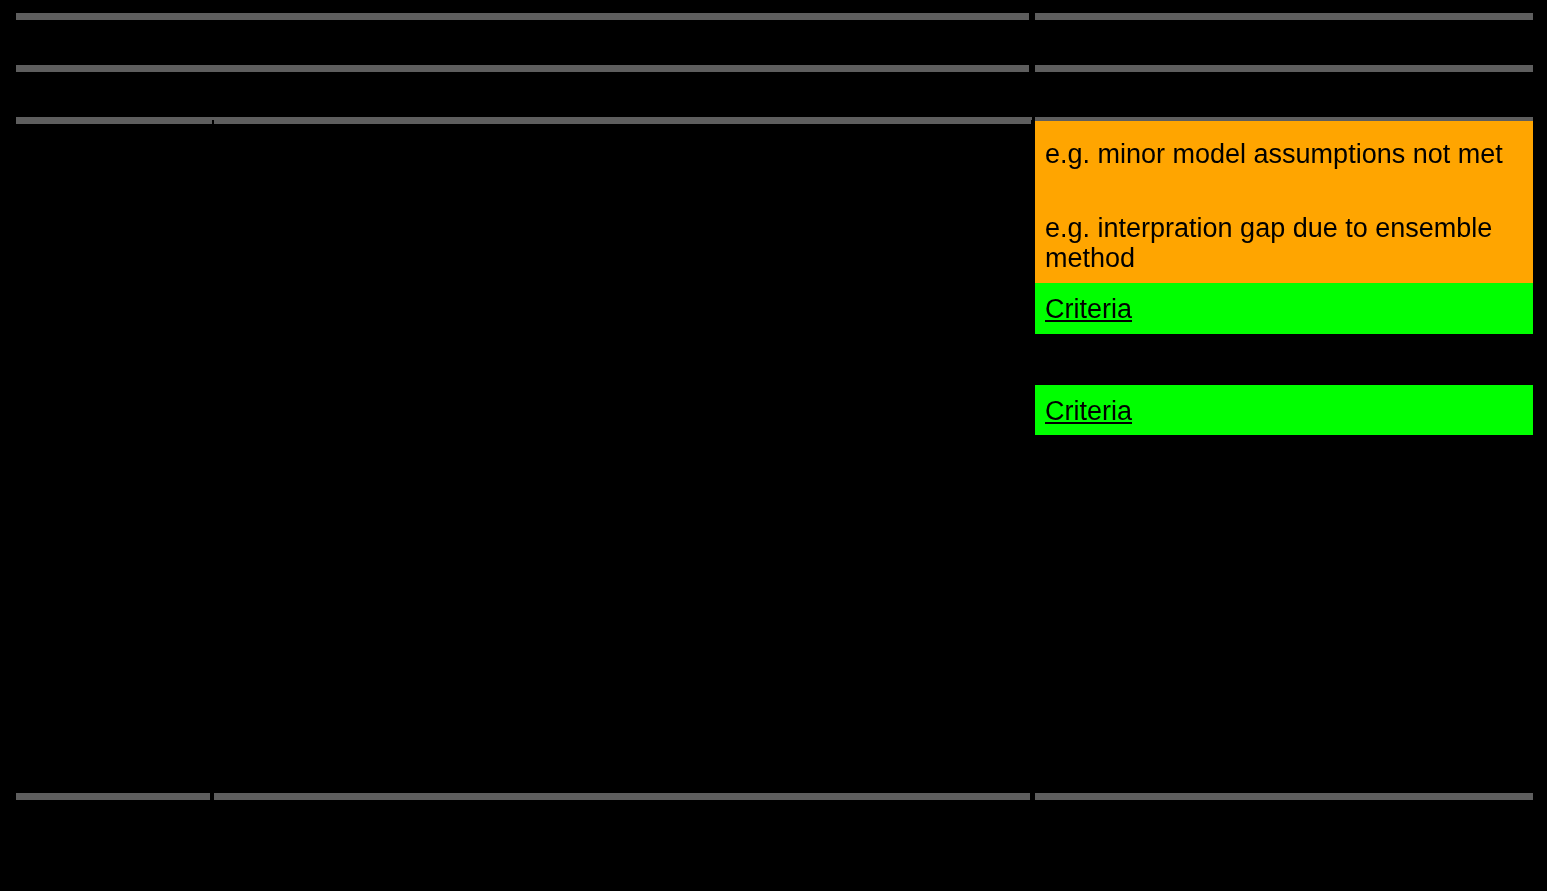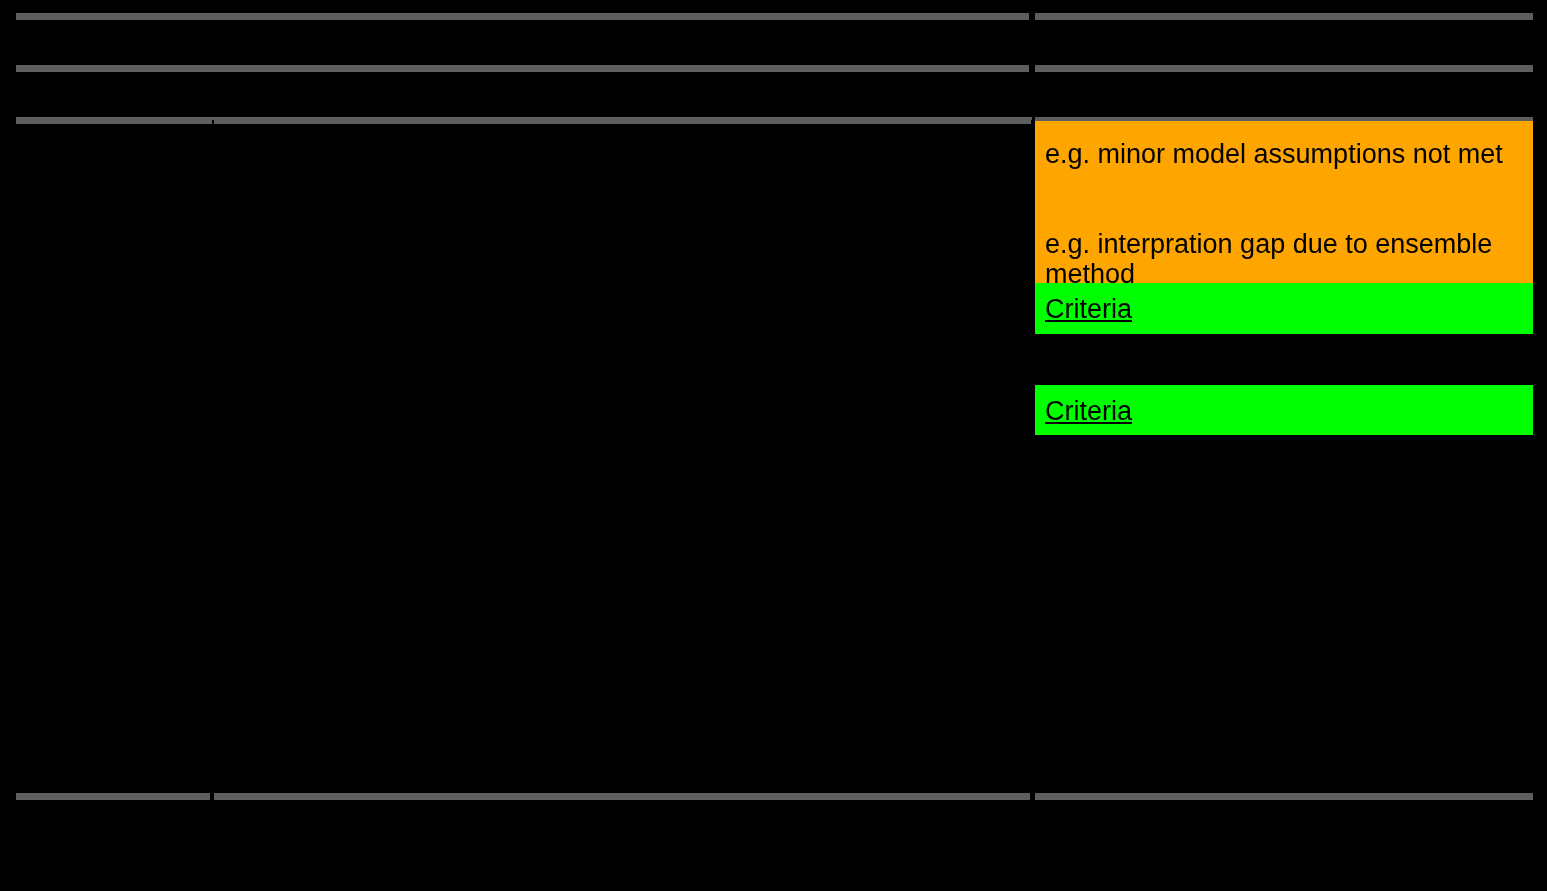--- a/index.html
+++ b/index.html
@@ -93,21 +93,21 @@
   <div class="cell" style="left:1040px; top:24px; width:488px; height:36px;"></div>
   <div class="cell" style="left:20px; top:76px; width:1000px; height:36px;"></div>
   <div class="cell" style="left:1040px; top:76px; width:488px; height:36px;"></div>
   <div class="cell" style="left:20px; top:128px; width:186px; height:660px;"></div>
   <div class="cell" style="left:220px; top:128px; width:805px; height:660px;"></div>
   <div class="cell" style="left:1040px; top:445px; width:488px; height:343px;"></div>
   <div class="cell" style="left:16px; top:802px; width:1517px; height:85px;"></div>
 
   <div class="box box-orange" style="left:1033px; top:121px; width:500px; height:205px;">
     <div class="box-line orange-item" style="top:18px;">e.g. minor model assumptions not met</div>
-    <div class="box-line orange-item" style="top:108px;">e.g. interpration gap due to ensemble method</div>
+    <div class="box-line orange-item" style="top:92px;">e.g. interpration gap due to ensemble method</div>
   </div>
 
   <div class="box box-green" style="left:1033px; top:283px; width:500px; height:51px;">
     <div class="box-line" style="margin-top:7px; margin-left:2px;">Criteria</div>
   </div>
 
   <div class="box box-green" style="left:1033px; top:385px; width:500px; height:50px;">
     <div class="box-line" style="margin-top:7px; margin-left:2px;">Criteria</div>
   </div>
 

